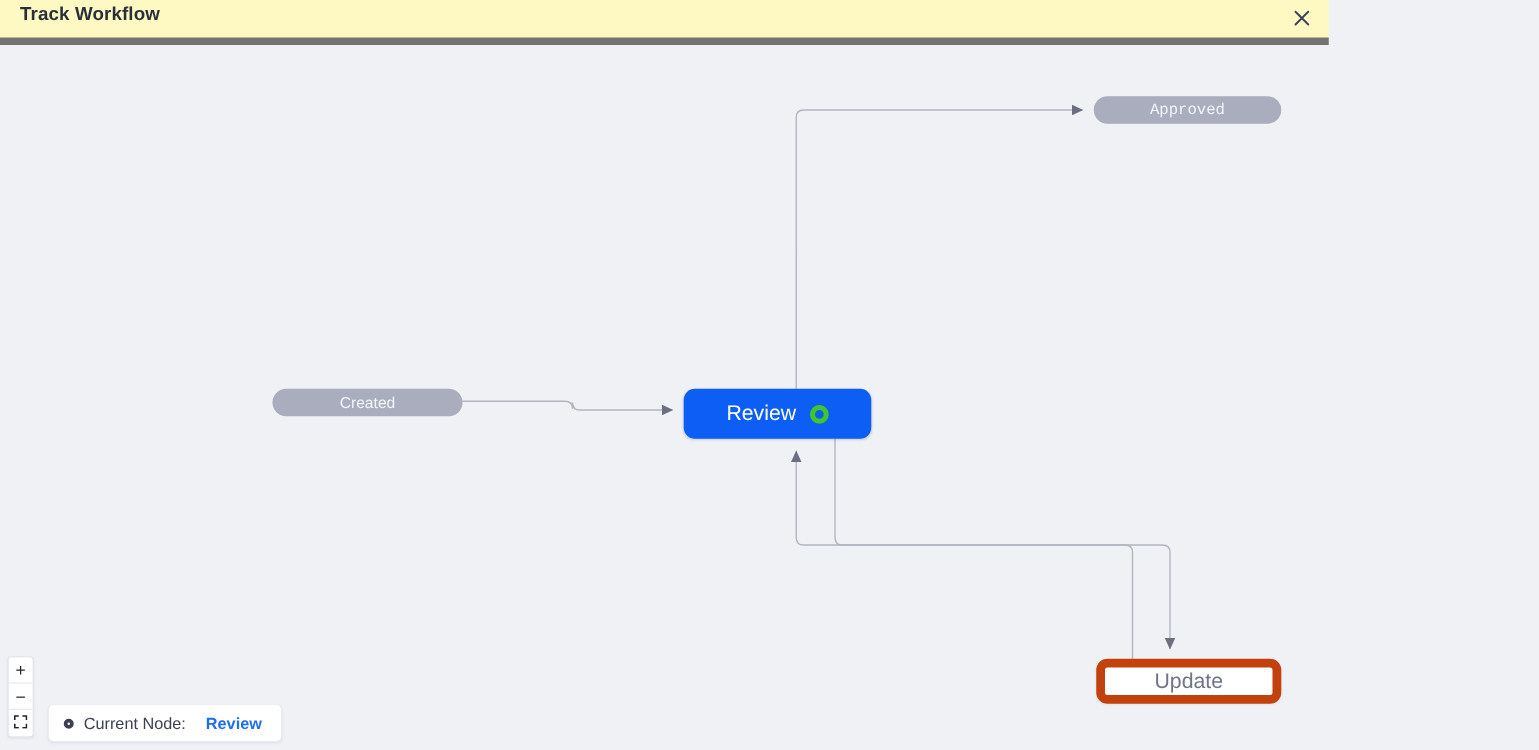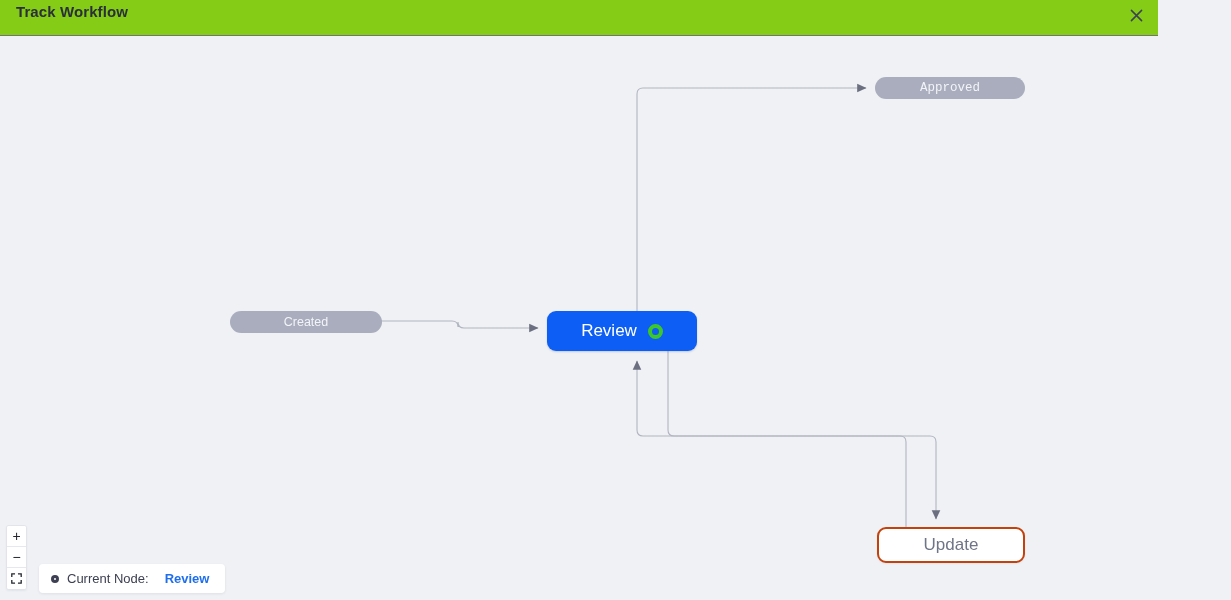--- a/index.html
+++ b/index.html
@@ -8,24 +8,24 @@
     height: 600px;
     overflow: hidden;
     font-family: "Liberation Sans", sans-serif;
     background: #eff1f5;
   }
 
   
   .header {
     position: absolute;
     left: 0; top: 0;
-    width: 1158px;
+    width: 1063px;
     height: 36px;
-    background: #84cc16;
-    border-bottom: 1px solid #737373;
+    background: #fef9c3;
+    border-bottom: 6px solid #737373;
     display: flex;
     align-items: center;
     z-index: 40;
   }
   .header-title {
     position: absolute;
     left: 16px;
     top: 3px;
     font-size: 15px;
     font-weight: bold;
@@ -82,21 +82,21 @@
   .node-current {
     background: #0d5ef4;
     border-radius: 9px;
     color: #ffffff;
     font-size: 17px;
     gap: 11px;
     box-shadow: 0 1px 2px rgba(20,30,60,0.18);
   }
   .node-plain {
     background: #ffffff;
-    border: 2px solid #c2410c;
+    border: 7px solid #c2410c;
     border-radius: 9px;
     color: #6f7486;
     font-size: 17px;
     box-shadow: 0 1px 2px rgba(20,30,60,0.06);
   }
   .ring-green {
     display: inline-block;
     width: 15px;
     height: 15px;
     border-radius: 50%;
@@ -191,21 +191,21 @@
 
     <path d="M370,284 L452,284 Q458,284 458,290 L458,285 Q458,291 464,291 L538,291" fill="none" stroke="#b1b5c0" stroke-width="1.1" marker-end="url(#arrow-right)"></path>
 
     <path d="M637,274 L637,57 Q637,51 643,51 L866,51" fill="none" stroke="#b1b5c0" stroke-width="1.1" marker-end="url(#arrow-right)"></path>
 
     <path d="M668,314 L668,393 Q668,399 674,399 L930,399 Q936,399 936,405 L936,482" fill="none" stroke="#b1b5c0" stroke-width="1.1" marker-end="url(#arrow-down)"></path>
 
     <path d="M906,490 L906,405 Q906,399 900,399 L643,399 Q637,399 637,393 L637,324" fill="none" stroke="#b1b5c0" stroke-width="1.1" marker-end="url(#arrow-up)"></path>
   </svg>
 
-  <div class="node node-pill" style="left:230px; top:274px; width:152px; height:22px;">
+  <div class="node node-pill" style="left:218px; top:274px; width:152px; height:22px;">
     <span>Created</span>
   </div>
 
   <div class="node node-current" style="left:547px; top:274px; width:150px; height:40px;">
     <span>Review</span>
     <span class="ring-green"></span>
   </div>
 
   <div class="node node-pill" style="left:875px; top:40px; width:150px; height:22px;font-family:Liberation Mono, monospace;">
     <span>Approved</span>

